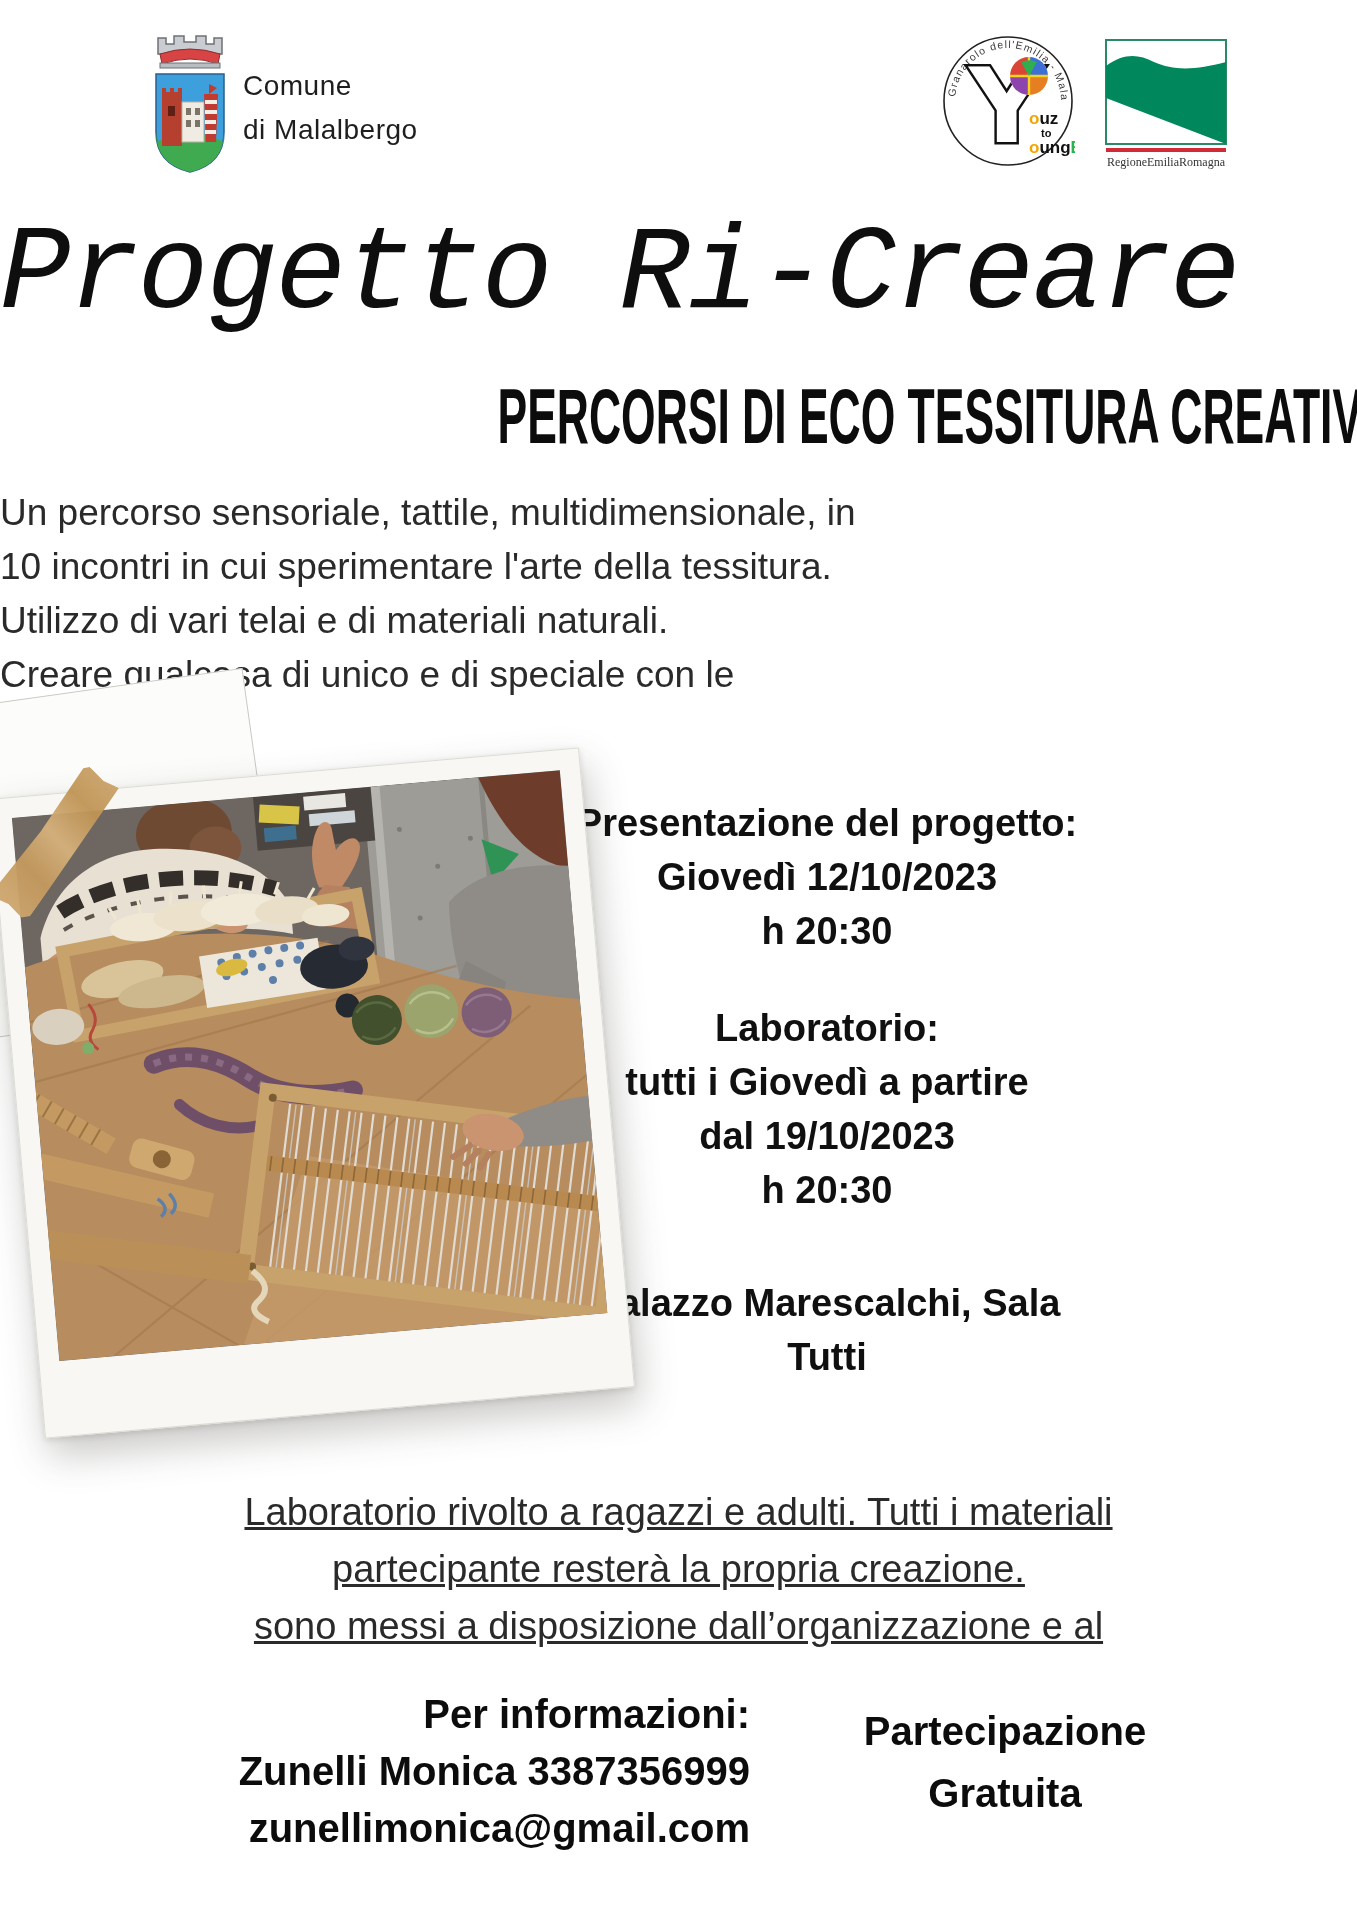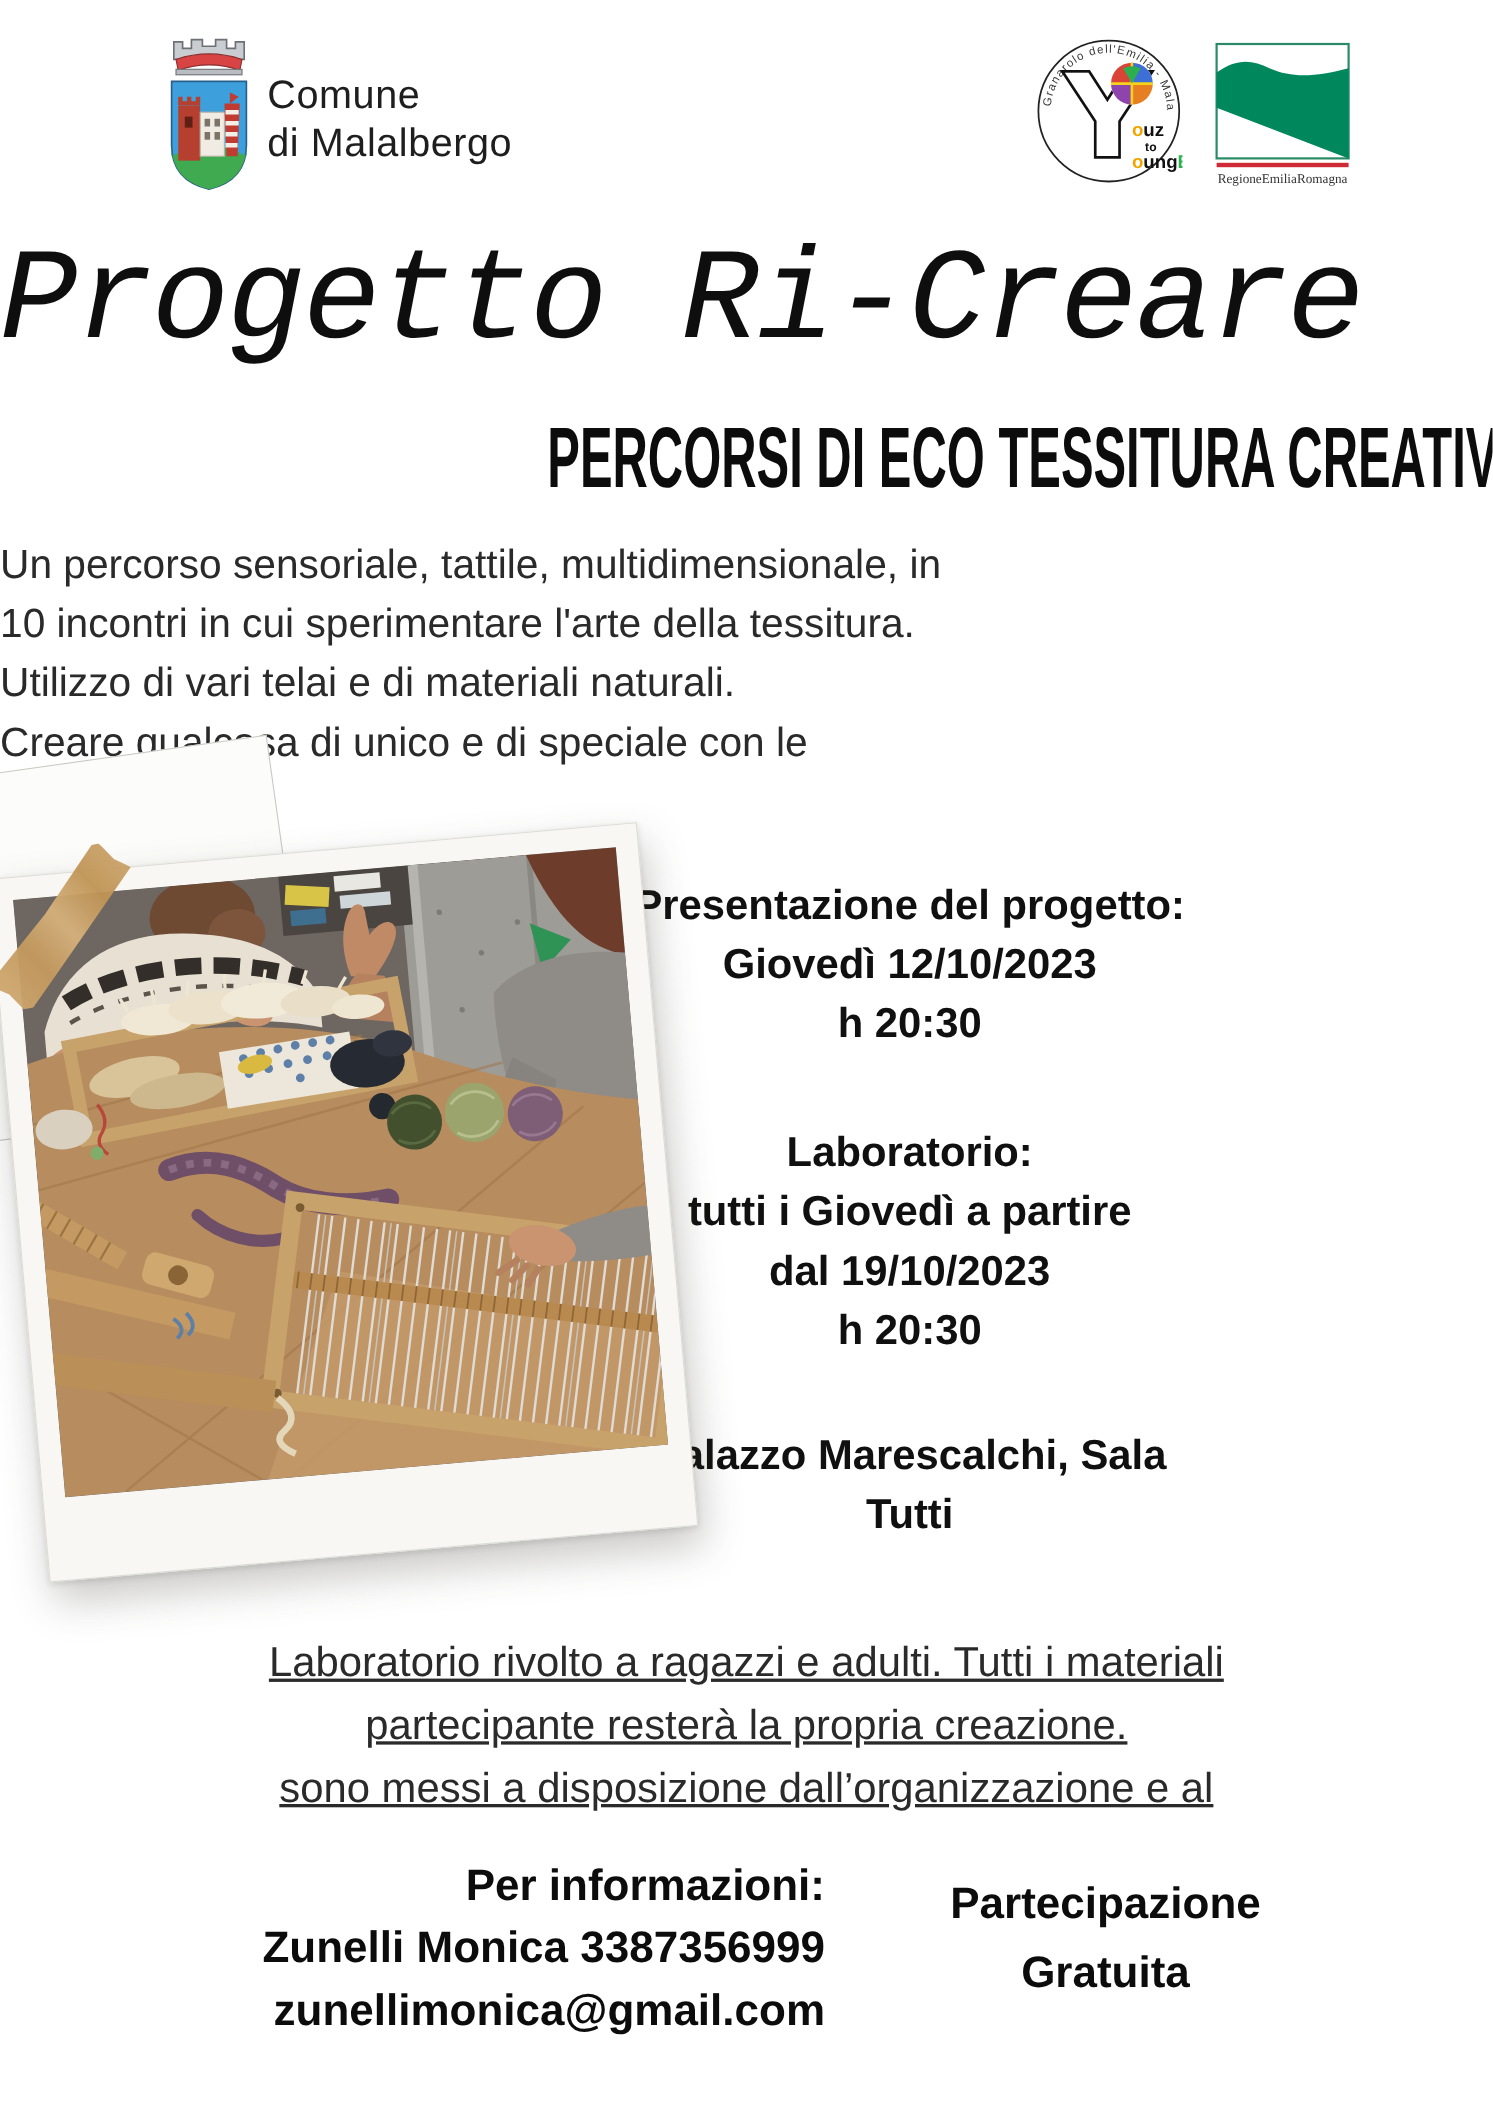--- a/index.html
+++ b/index.html
@@ -4,21 +4,21 @@
 <style>
   html,body{margin:0;padding:0;background:#ffffff;}
   .page{
     position:relative;width:1357px;height:1920px;margin:0 auto;
     background:#ffffff;overflow:hidden;
     font-family:"Liberation Sans",sans-serif;color:#1c1c1c;
   }
   .abs{position:absolute;}
 
   
-  .comune-text{left:243px;top:64px;font-size:36px;line-height:44px;font-weight:500;
+  .comune-text{left:243px;top:64px;font-size:28px;line-height:44px;font-weight:500;
     letter-spacing:.5px;color:#1e1e1e;}
   .crest{left:146px;top:24px;width:88px;height:152px;}
   .youz-logo{left:941px;top:34px;width:134px;height:134px;}
   .regione-logo{left:1104px;top:38px;width:126px;height:136px;}
 
   
   .script-title{
     left:0;top:176px;width:1160px;height:205px;text-align:center;
     font-family:Liberation Mono, monospace;font-style:italic;font-weight:400;
     font-size:118px;line-height:200px;color:#0e0e0e;white-space:nowrap;
@@ -54,21 +54,21 @@
     background:linear-gradient(100deg,#cfa76f 0%,#c49a5e 28%,#d6b27d 52%,#bf9455 78%,#cba36a 100%);
     transform:rotate(-54deg);
     clip-path:polygon(3% 0%,50% 8%,97% 2%,100% 12%,98% 55%,100% 92%,55% 96%,4% 100%,0% 86%,2% 45%,0% 12%);
     box-shadow:0 2px 5px rgba(80,60,30,.25);
   }
 
   
   .schedule{left:557px;top:796px;width:540px;text-align:center;font-weight:700;
     font-size:38px;line-height:54px;color:#101010;}
   .schedule div{white-space:nowrap;}
-  .schedule .block-lab{margin-top:63px;}
+  .schedule .block-lab{margin-top:43px;}
   .schedule .block-venue{margin-top:59px;}
   .schedule .block-venue div{white-space:normal;}
 
   
   .details{left:0;top:1484px;width:1357px;text-align:center;font-size:38px;
     line-height:57px;color:#2a2a2a;}
   .details div{white-space:nowrap;text-decoration:underline;}
 
   
   .contact{left:90px;top:1686px;width:660px;text-align:right;font-weight:700;

